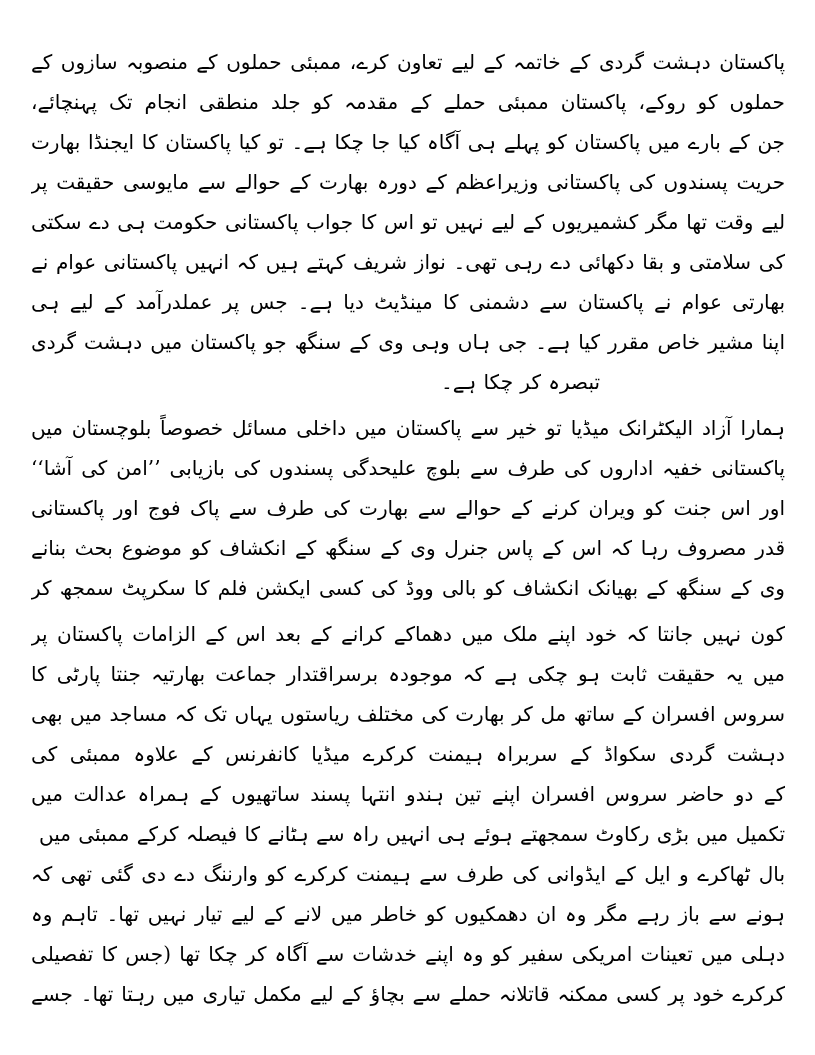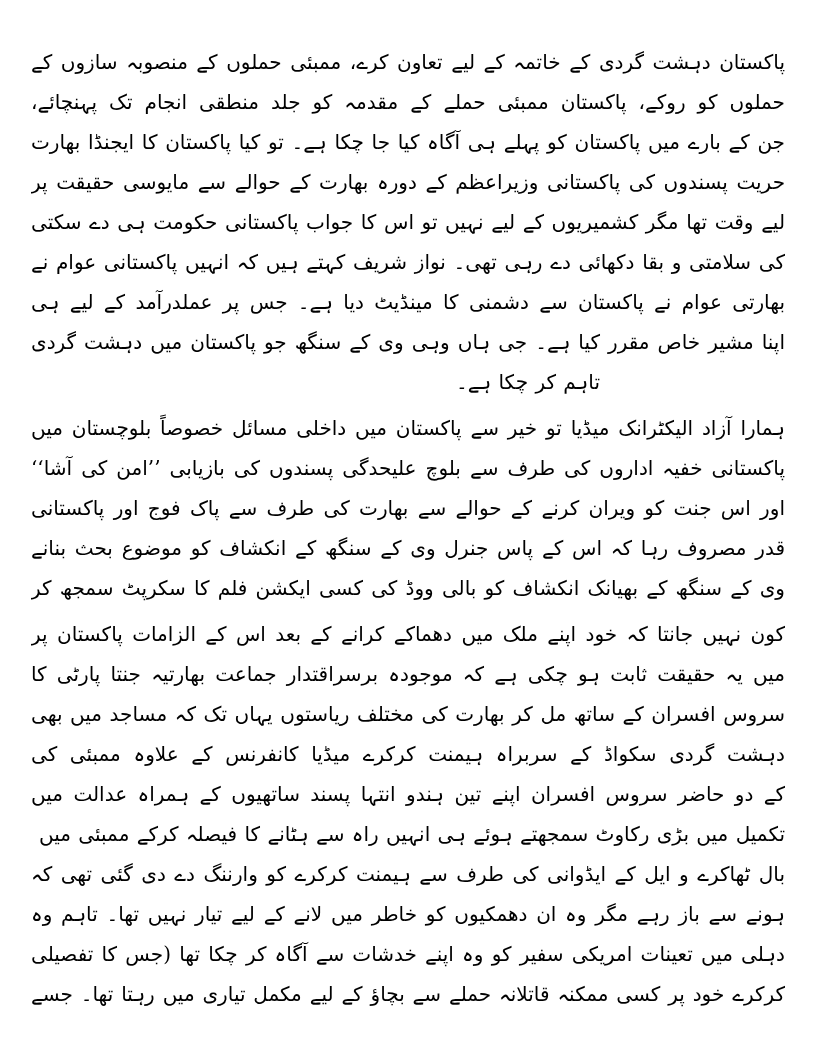--- a/index.html
+++ b/index.html
@@ -49,21 +49,21 @@
 
     <div class="para">
       <div class="line">پاکستان دہشت گردی کے خاتمہ کے لیے تعاون کرے، ممبئی حملوں کے منصوبہ سازوں کے خلاف کارروائی کی جائے، پاکستان دہشت گردی کے</div>
       <div class="line">حملوں کو روکے، پاکستان ممبئی حملے کے مقدمہ کو جلد منطقی انجام تک پہنچائے، پاکستان ممبئی حملوں میں ملوث ان افراد کے ’’وائس سیمپل‘‘ مہیا کرے</div>
       <div class="line">جن کے بارے میں پاکستان کو پہلے ہی آگاہ کیا جا چکا ہے۔ تو کیا پاکستان کا ایجنڈا بھارت سے انہیں مطالبات کے وصول کرنے کا تھا؟ کشمیری</div>
       <div class="line">حریت پسندوں کی پاکستانی وزیراعظم کے دورہ بھارت کے حوالے سے مایوسی حقیقت پر مبنی ہے کہ نواز شریف کے پاس شبانہ اعظمی و ہیما مالنی کے</div>
       <div class="line">لیے وقت تھا مگر کشمیریوں کے لیے نہیں تو اس کا جواب پاکستانی حکومت ہی دے سکتی ہے۔ جسے صرف بھارت سے تجارتی مراسم ہی میں پاکستان</div>
       <div class="line">کی سلامتی و بقا دکھائی دے رہی تھی۔ نواز شریف کہتے ہیں کہ انہیں پاکستانی عوام نے بھارت سے دوستی کا مینڈیٹ دیا ہے۔ تو نریندرا مودی کو</div>
       <div class="line">بھارتی عوام نے پاکستان سے دشمنی کا مینڈیٹ دیا ہے۔ جس پر عملدرآمد کے لیے ہی نریندر مودی نے بھارتی فوج کے سابق سربراہ وی کے سنگھ کو</div>
       <div class="line">اپنا مشیر خاص مقرر کیا ہے۔ جی ہاں وہی وی کے سنگھ جو پاکستان میں دہشت گردی کرانے کے لیے بھارتی خفیہ فوج کے خصوصی ونگ کے قیام کا</div>
-      <div class="line end indent">تاہم کر چکا ہے۔</div>
+      <div class="line end indent">تبصرہ کر چکا ہے۔</div>
     </div>
 
     <div class="para gap">
       <div class="line">ہمارا آزاد الیکٹرانک میڈیا تو خیر سے پاکستان میں داخلی مسائل خصوصاً بلوچستان میں فوج کی طرف سے انسانی حقوق کی خلاف ورزیوں،</div>
       <div class="line">پاکستانی خفیہ اداروں کی طرف سے بلوچ علیحدگی پسندوں کی بازیابی ’’امن کی آشا‘‘ کے نام پر بھارت کے گن گانے، بھارت کو دنیا میں جنت</div>
       <div class="line">اور اس جنت کو ویران کرنے کے حوالے سے بھارت کی طرف سے پاک فوج اور پاکستانی خفیہ اداروں پر لگائے جانے والے الزامات میں اس</div>
       <div class="line">قدر مصروف رہا کہ اس کے پاس جنرل وی کے سنگھ کے انکشاف کو موضوع بحث بنانے کے لیے وقت ہی نہیں تھا۔ تو ہمارے حکمرانوں نے بھی</div>
       <div class="line">وی کے سنگھ کے بھیانک انکشاف کو بالی ووڈ کی کسی ایکشن فلم کا سکرپٹ سمجھ کر اس پر احتجاج تو دور کی بات ہے تبصرہ کرنے سے بھی گریز کیا۔</div>
     </div>
 

